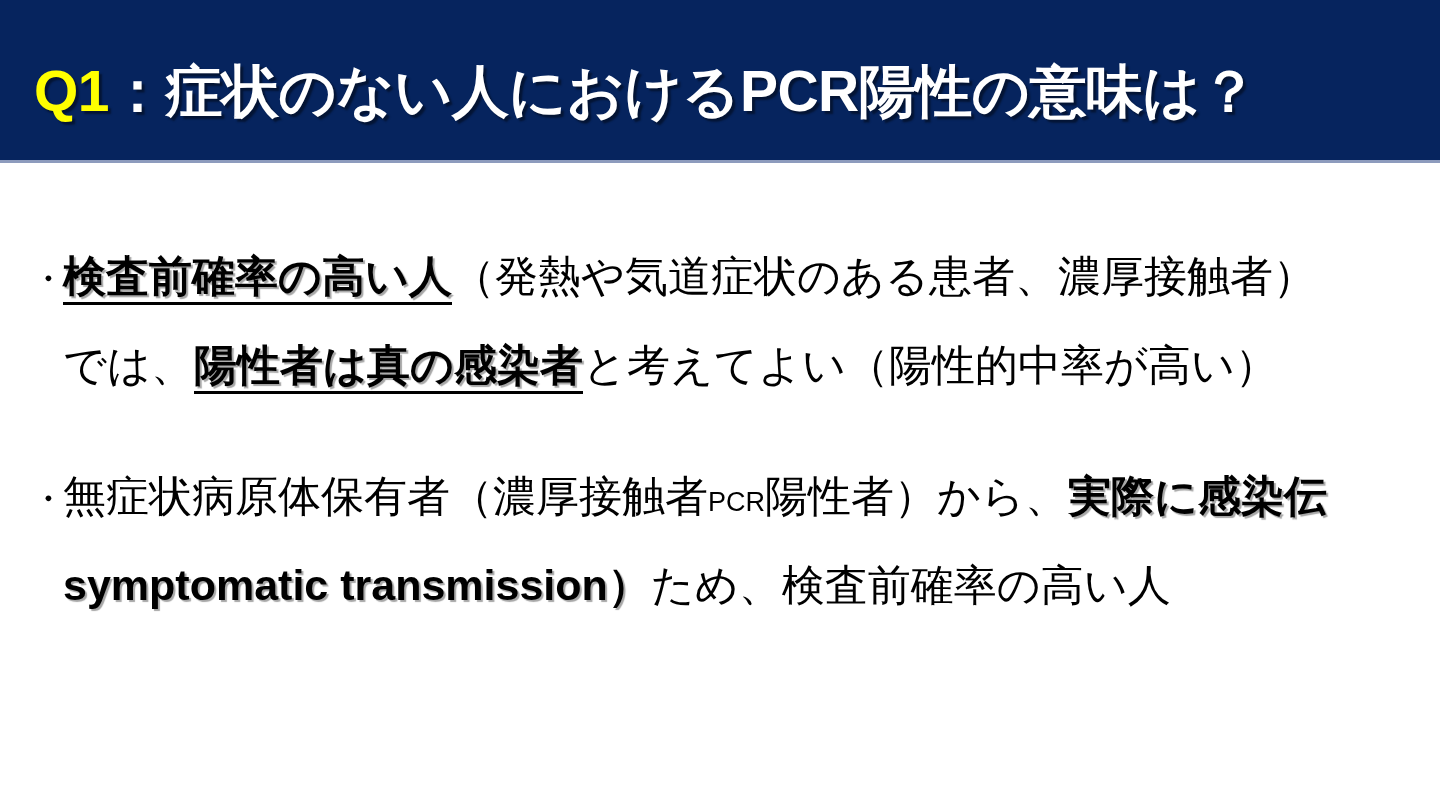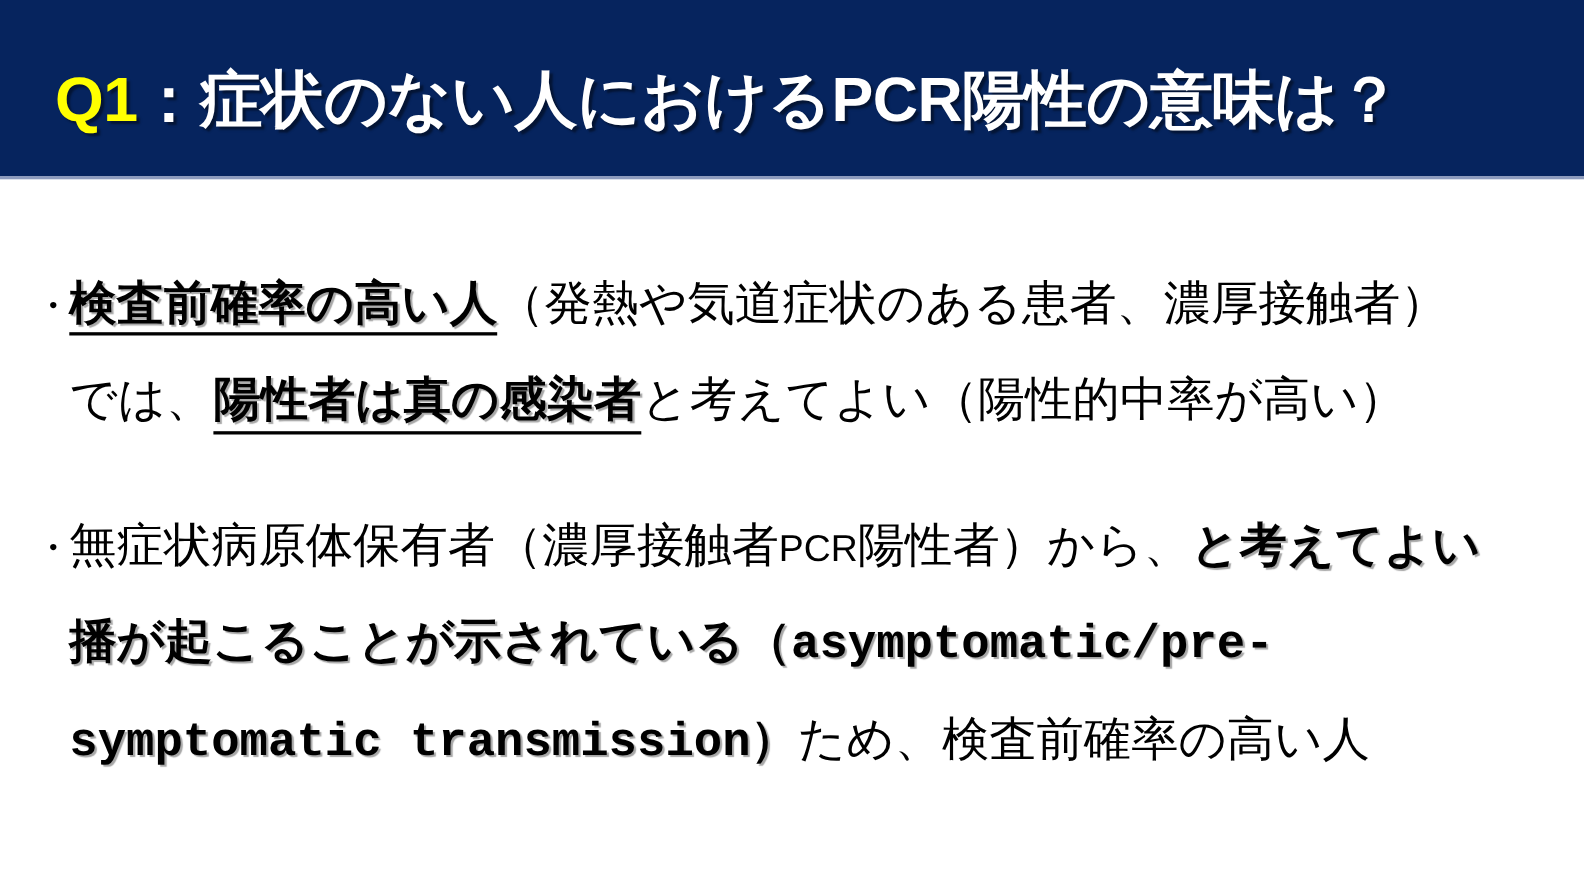--- a/index.html
+++ b/index.html
@@ -42,21 +42,20 @@
     font-size: 57px;
     font-weight: bold;
     line-height: 70px;
     color: #ffffff;
     white-space: nowrap;
     letter-spacing: -0.5px;
     text-shadow: 3px 3px 2px rgba(0,0,0,0.45);
   }
   .title-q {
     color: #ffff00;
-    margin-left: 16px;
   }
 
   
   .content {
     position: absolute;
     left: 0;
     top: 160px;
     width: 1220px;
     height: 650px;
   }
@@ -71,42 +70,41 @@
 
   .bullet-line {
     font-size: 43px;
     line-height: 89px;
     color: #000000;
     white-space: nowrap;
     height: 89px;
   }
   .bullet-line.indent {
     padding-left: 33px;
-    font-family: Liberation Mono, monospace;
   }
 
   .dot {
     display: inline-block;
     width: 33px;
     font-size: 36px;
     vertical-align: baseline;
   }
 
   .em {
     font-weight: bold;
     text-shadow: 2px 2px 1px rgba(0,0,0,0.35);
   }
   .em-u {
     font-weight: bold;
     border-bottom: 3px solid #000000;
     padding-bottom: 2px;
     text-shadow: 2px 2px 1px rgba(0,0,0,0.35);
   }
   .latin {
-    font-size: 34px;
+    font-size: 27px;
   }
   .latin-em {
     font-size: 43px;
     font-weight: bold;
     text-shadow: 2px 2px 1px rgba(0,0,0,0.35);
   }
 </style>
 </head>
 <body>
 
@@ -123,23 +121,20 @@
     <div class="bullet-line">
       <span class="dot">・</span><span class="em-u">検査前確率の高い人</span><span>（発熱や気道症状のある患者、濃厚接触者）</span>
     </div>
     <div class="bullet-line indent">
       <span>では、</span><span class="em-u">陽性者は真の感染者</span><span>と考えてよい（陽性的中率が高い）</span>
     </div>
   </div>
 
   <div class="bullet-block b2">
     <div class="bullet-line">
-      <span class="dot">・</span><span>無症状病原体保有者（濃厚接触者</span><span class="latin">PCR</span><span>陽性者）から、</span><span class="em">と考えてよい</span>
-    </div>
-    <div class="bullet-line indent">
-      <span class="em">播が起こることが示されている（</span><span class="latin-em">asymptomatic/pre-</span>
+      <span class="dot">・</span><span>無症状病原体保有者（濃厚接触者</span><span class="latin">PCR</span><span>陽性者）から、</span><span class="em">実際に感染伝</span>
     </div>
     <div class="bullet-line indent">
       <span class="latin-em">symptomatic transmission</span><span class="em">）</span><span>ため、検査前確率の高い人</span>
     </div>
   </div>
 
 </div>
 
 </body></html>

